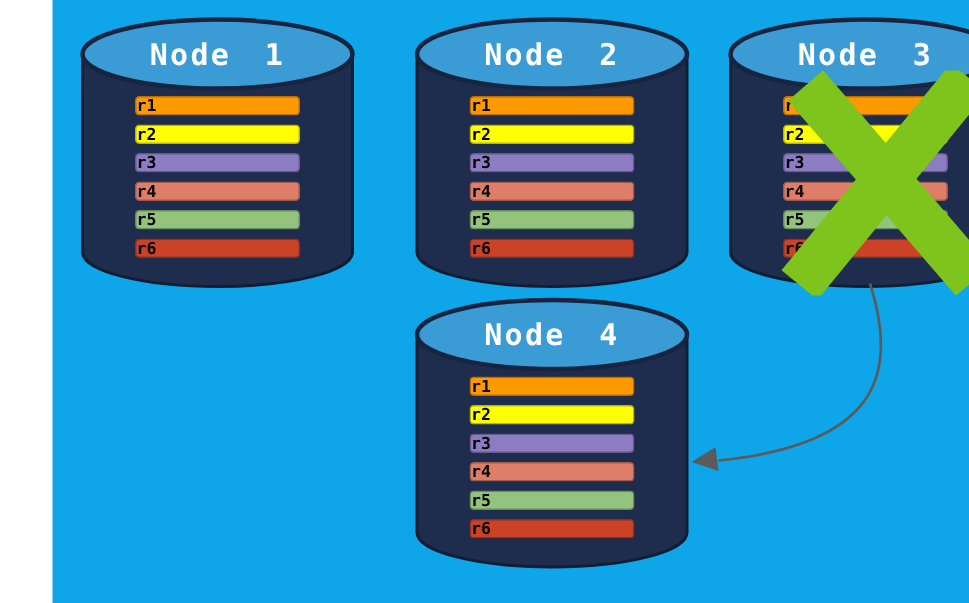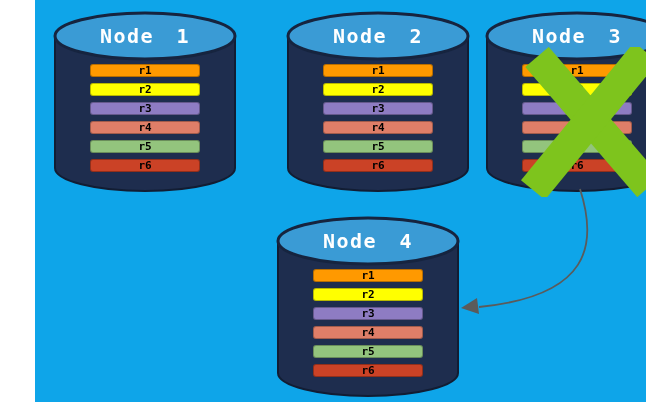--- a/index.html
+++ b/index.html
@@ -13,21 +13,21 @@
     font-family:"DejaVu Sans Mono", monospace;
     font-weight:bold; font-size:20px;
     letter-spacing:1.5px; word-spacing:9px;
   }
   .bars { position:absolute; left:38px; top:56px; width:110px; }
   .bar {
     height:13px; margin-bottom:6px; box-sizing:border-box;
     border:1px solid rgba(0,0,0,0.28); border-radius:3px;
     font-family:"DejaVu Sans Mono", monospace;
     font-weight:bold; font-size:11px; line-height:11px;
-    text-align:center; color:#000;
+    text-align:left; color:#000;
   }
   .overlay { position:absolute; left:0; top:0; pointer-events:none; }
 </style>
 </head>
 <body>
 
 <div class="canvas">
 
   <div class="node" style="left:17px; top:8px;">
     <svg width="186" height="187" viewBox="0 0 186 187">
@@ -38,21 +38,21 @@
     <div class="bars">
         <div class="bar" style="background: rgb(255, 153, 0); color: rgb(0, 0, 0);">r1</div>
         <div class="bar" style="background: rgb(255, 255, 0); color: rgb(0, 0, 0);">r2</div>
         <div class="bar" style="background: rgb(142, 124, 195); color: rgb(0, 0, 0);">r3</div>
         <div class="bar" style="background: rgb(223, 126, 104); color: rgb(0, 0, 0);">r4</div>
         <div class="bar" style="background: rgb(147, 196, 125); color: rgb(0, 0, 0);">r5</div>
         <div class="bar" style="background: rgb(203, 66, 38); color: rgb(0, 0, 0);">r6</div>
       </div>
   </div>
 
-  <div class="node" style="left:250px; top:8px;">
+  <div class="node" style="left:240px; top:8px;">
     <svg width="186" height="187" viewBox="0 0 186 187">
       <path d="M3,28 L3,160 A90,23 0 0 0 183,160 L183,28 Z" stroke="#121D33" stroke-width="2" fill="#1E2D4E"></path>
       <ellipse cx="93" cy="28" rx="90" ry="23" stroke="#16243F" stroke-width="3" fill="#3A9BD5"></ellipse>
       <text class="node-title" x="93" y="35" text-anchor="middle" fill="#ffffff">Node 2</text>
     </svg>
     <div class="bars">
         <div class="bar" style="background: rgb(255, 153, 0); color: rgb(0, 0, 0);">r1</div>
         <div class="bar" style="background: rgb(255, 255, 0); color: rgb(0, 0, 0);">r2</div>
         <div class="bar" style="background: rgb(142, 124, 195); color: rgb(0, 0, 0);">r3</div>
         <div class="bar" style="background: rgb(223, 126, 104); color: rgb(0, 0, 0);">r4</div>
@@ -70,21 +70,21 @@
     <div class="bars">
         <div class="bar" style="background: rgb(255, 153, 0); color: rgb(0, 0, 0);">r1</div>
         <div class="bar" style="background: rgb(255, 255, 0); color: rgb(0, 0, 0);">r2</div>
         <div class="bar" style="background: rgb(142, 124, 195); color: rgb(0, 0, 0);">r3</div>
         <div class="bar" style="background: rgb(223, 126, 104); color: rgb(0, 0, 0);">r4</div>
         <div class="bar" style="background: rgb(147, 196, 125); color: rgb(0, 0, 0);">r5</div>
         <div class="bar" style="background: rgb(203, 66, 38); color: rgb(0, 0, 0);">r6</div>
       </div>
   </div>
 
-  <div class="node" style="left:240px; top:213px;text-decoration:underline;">
+  <div class="node" style="left:240px; top:195px;text-decoration:underline;">
     <svg width="186" height="187" viewBox="0 0 186 187">
       <path d="M3,28 L3,160 A90,23 0 0 0 183,160 L183,28 Z" stroke="#121D33" stroke-width="2" fill="#1E2D4E"></path>
       <ellipse cx="93" cy="28" rx="90" ry="23" stroke="#16243F" stroke-width="3" fill="#3A9BD5"></ellipse>
       <text class="node-title" x="93" y="35" text-anchor="middle" fill="#ffffff">Node 4</text>
     </svg>
     <div class="bars">
         <div class="bar" style="background: rgb(255, 153, 0); color: rgb(0, 0, 0);">r1</div>
         <div class="bar" style="background: rgb(255, 255, 0); color: rgb(0, 0, 0);">r2</div>
         <div class="bar" style="background: rgb(142, 124, 195); color: rgb(0, 0, 0);">r3</div>
         <div class="bar" style="background: rgb(223, 126, 104); color: rgb(0, 0, 0);">r4</div>

